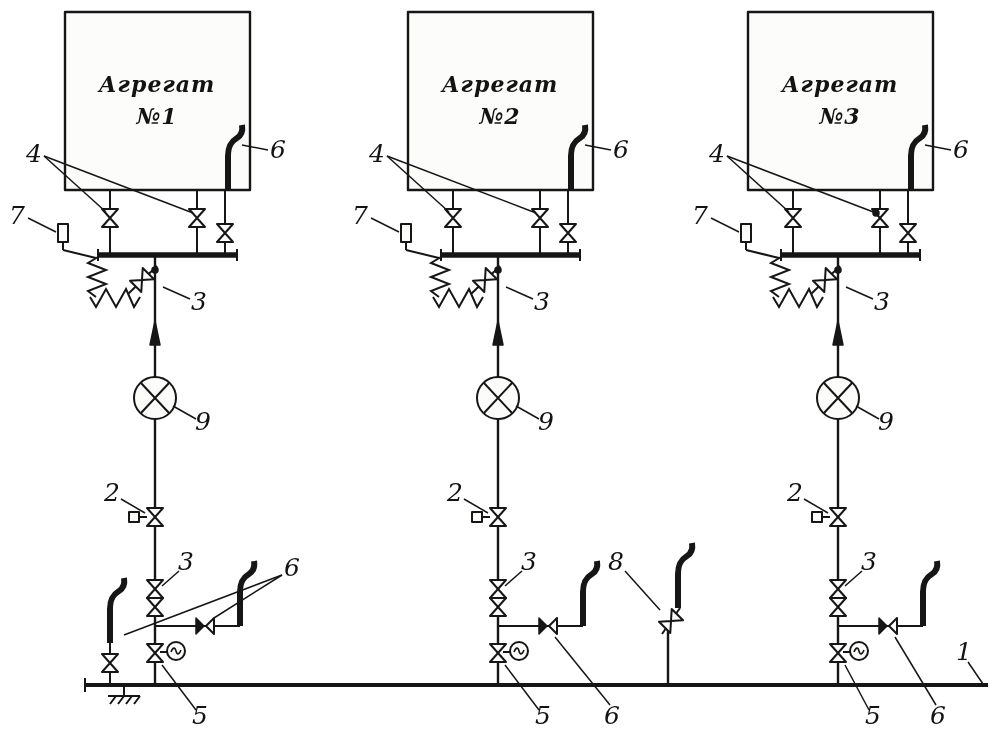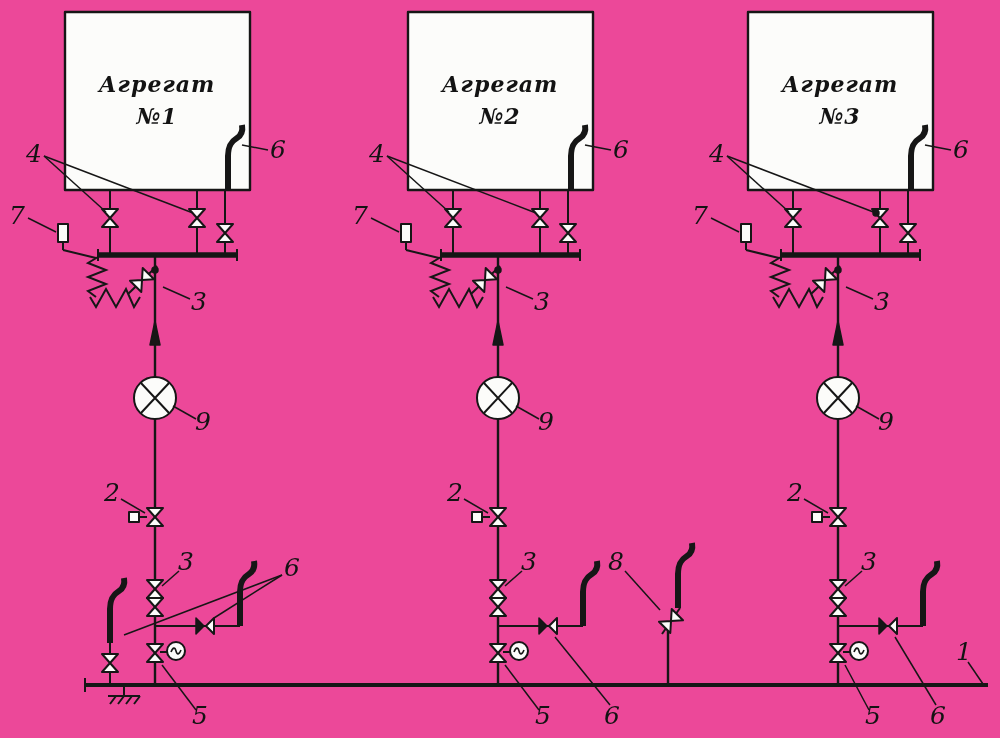--- a/index.html
+++ b/index.html
@@ -1,16 +1,16 @@
 <!DOCTYPE html>
 <html><head>
 <meta charset="utf-8">
 <style>
   html,body{margin:0;padding:0;background:#e9e9e7;}
-  .stage{width:1000px;height:738px;background:#ec4899;margin:0 auto;position:relative;overflow:hidden;}
+  .stage{width:1000px;height:738px;background:#ffffff;margin:0 auto;position:relative;overflow:hidden;}
   svg{display:block;}
   .sym{fill:#fcfcfa;stroke:#161616;stroke-width:2;stroke-linejoin:round;}
   .filled{fill:#161616;stroke:#161616;stroke-width:1.5;stroke-linejoin:round;}
   .ln{fill:none;stroke:#161616;stroke-width:2;}
   .ln1{fill:none;stroke:#161616;stroke-width:1.6;}
   .thick{fill:none;stroke:#161616;stroke-width:6;stroke-linecap:butt;}
   .pipe{stroke:#161616;stroke-width:2.4;fill:none;}
   .stub{stroke:#161616;stroke-width:2;fill:none;}
   .manifold{stroke:#161616;stroke-width:5.5;fill:none;}
   .mainline{stroke:#161616;stroke-width:4;fill:none;}

